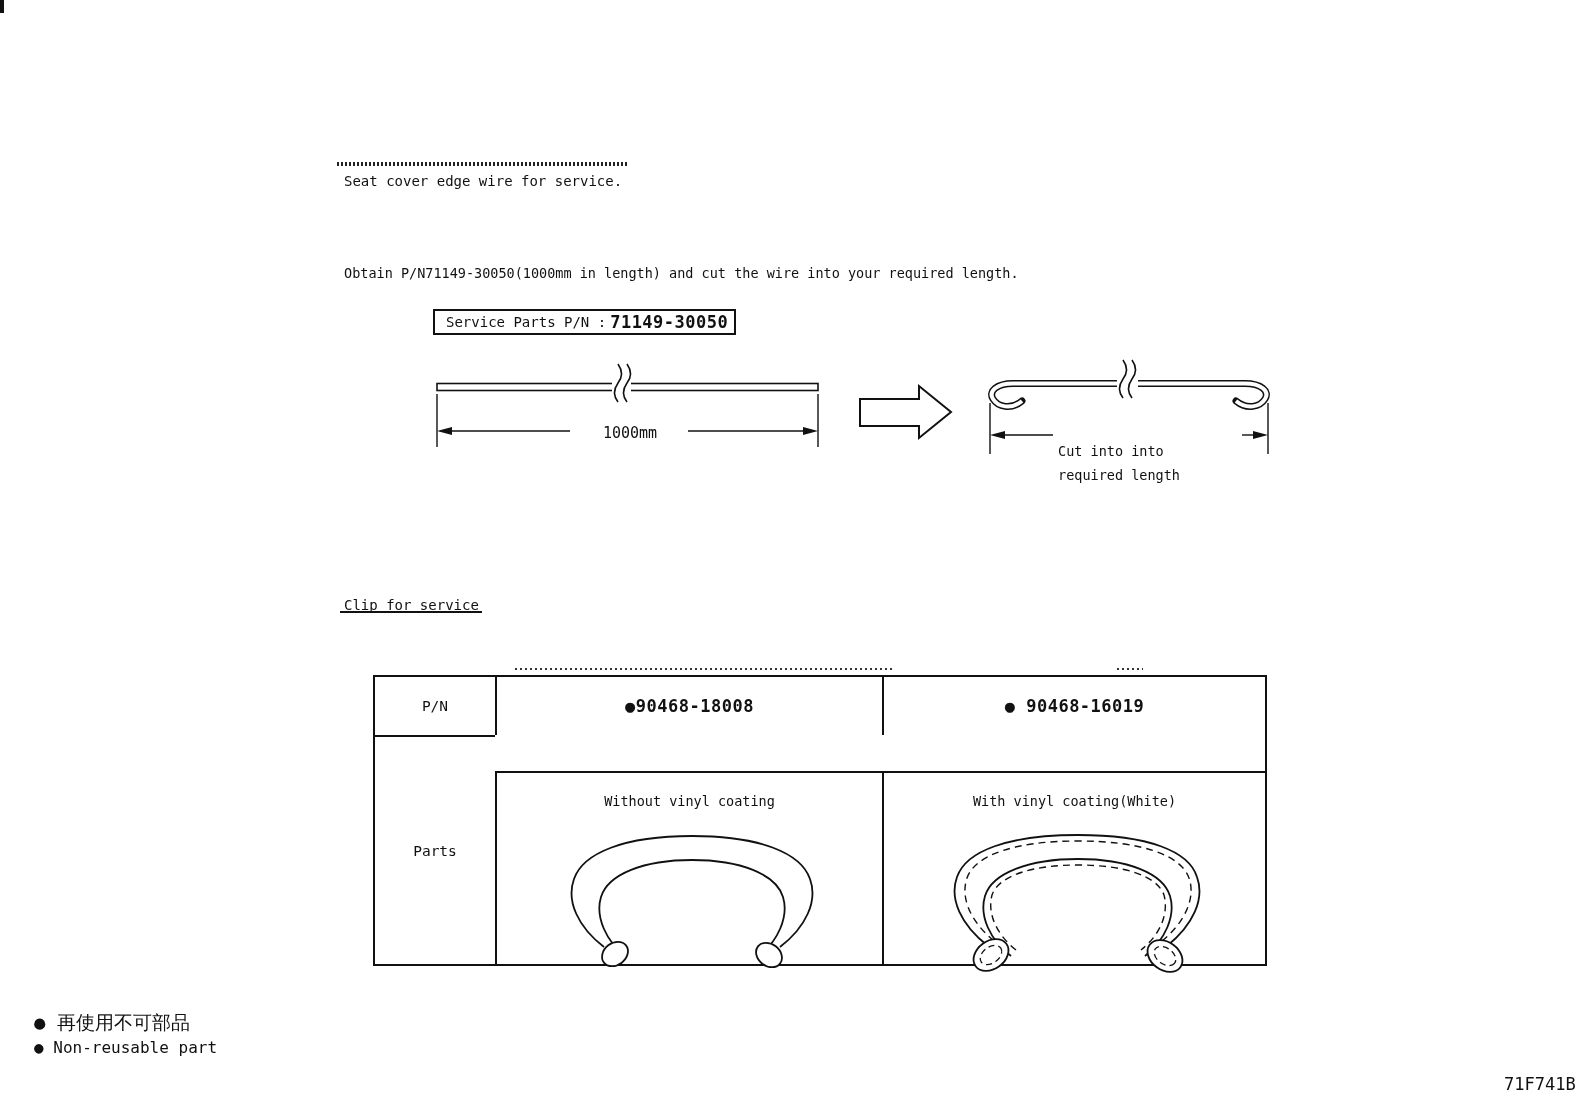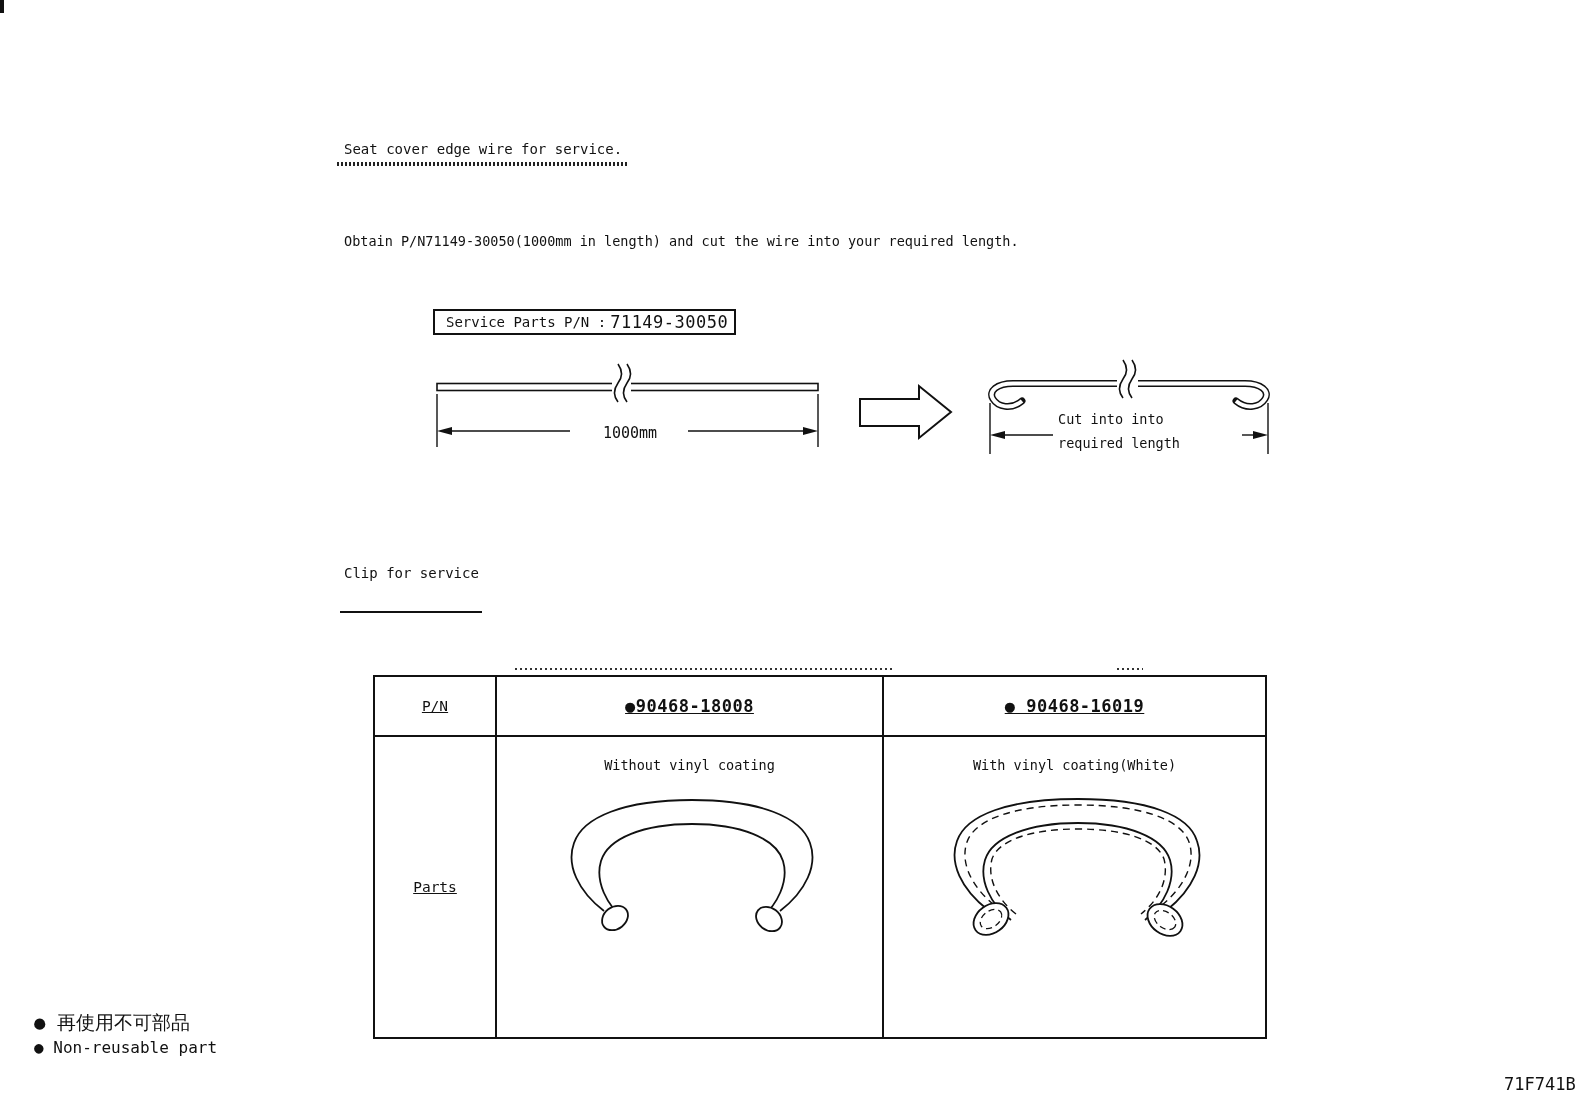--- a/index.html
+++ b/index.html
@@ -5,56 +5,56 @@
   html,body{margin:0;padding:0;background:#e8e8e8;}
   #canvas{
     position:relative;
     width:1592px;height:1099px;
     background:#ffffff;
     font-family:"DejaVu Sans Mono", monospace;
     color:#111111;
     overflow:hidden;
   }
   .abs{position:absolute;}
-  .txt{font-size:13.5px;line-height:18px;white-space:pre;}
+  .txt{font-size:13.5px;line-height:18px;white-space:pre;margin-top:32px;}
   #corner-mark{left:0;top:0;width:4px;height:13px;background:#111;}
   #doc-title{left:344px;top:140px;font-size:14px;}
   #title-underline{
     left:337px;top:162px;width:292px;height:4px;
     background:repeating-linear-gradient(90deg,#222 0 2px,transparent 2px 4px);
   }
   #intro-1{left:344px;top:208px;}
   #intro-2{left:344px;top:232px;}
   #service-box{
     left:433px;top:309px;width:303px;height:26px;
     border:2px solid #111;box-sizing:border-box;
     display:flex;align-items:center;padding-left:11px;gap:4px;
   }
   #service-box .lbl{font-size:14px;}
-  #service-box .pn{font-size:17px;font-weight:normal;letter-spacing:.5px;}
+  #service-box .pn{font-size:17px;font-weight:bold;letter-spacing:.5px;}
   #diagram-svg{left:420px;top:358px;}
   #dim-1000{left:572px;top:424px;width:116px;text-align:center;font-size:15px;}
   #cut-note-1{left:1058px;top:410px;}
   #cut-note-2{left:1058px;top:434px;}
   #clip-heading{left:344px;top:564px;font-size:14px;}
   #clip-underline{left:340px;top:611px;width:142px;height:0;border-bottom:2px solid #111;}
   .table-topdots{height:2px;background:repeating-linear-gradient(90deg,#333 0 2px,transparent 2px 5px);}
   #dots-a{left:515px;top:668px;width:378px;}
   #dots-b{left:1117px;top:668px;width:26px;}
   #clip-table{
-    left:373px;top:675px;width:894px;height:364px;
+    left:373px;top:675px;width:894px;height:291px;
     border:2px solid #111;box-sizing:border-box;
-    display:grid;grid-template-columns:120px 387px 1fr;grid-template-rows:58px 1fr;text-decoration:underline;
+    display:grid;grid-template-columns:120px 387px 1fr;grid-template-rows:58px 1fr;
   }
   .cell{display:flex;align-items:center;justify-content:center;box-sizing:border-box;}
   .cell.colline{border-left:2px solid #111;}
   .cell.rowline{border-top:2px solid #111;}
   .rowhead{font-size:14.5px;}
   .pn-cell{font-size:17px;font-weight:bold;letter-spacing:.5px;}
-  .shape-cell{position:relative;display:block;}
+  .shape-cell{position:relative;display:block;margin-top:36px;}
   .shape-caption{position:absolute;top:20px;left:0;width:100%;text-align:center;font-size:13.5px;}
   .clip-svg{position:absolute;}
   #clip1{left:65px;top:56px;}
   #clip2{left:59px;top:55px;}
   #legend-jp{left:34px;top:1010px;font-size:19px;line-height:24px;}
   #legend-en{left:34px;top:1037px;font-size:16px;line-height:22px;}
   #doc-code{left:1504px;top:1074px;font-size:17px;}
   svg .ink{stroke:#111;fill:none;}
 </style>
 </head>

